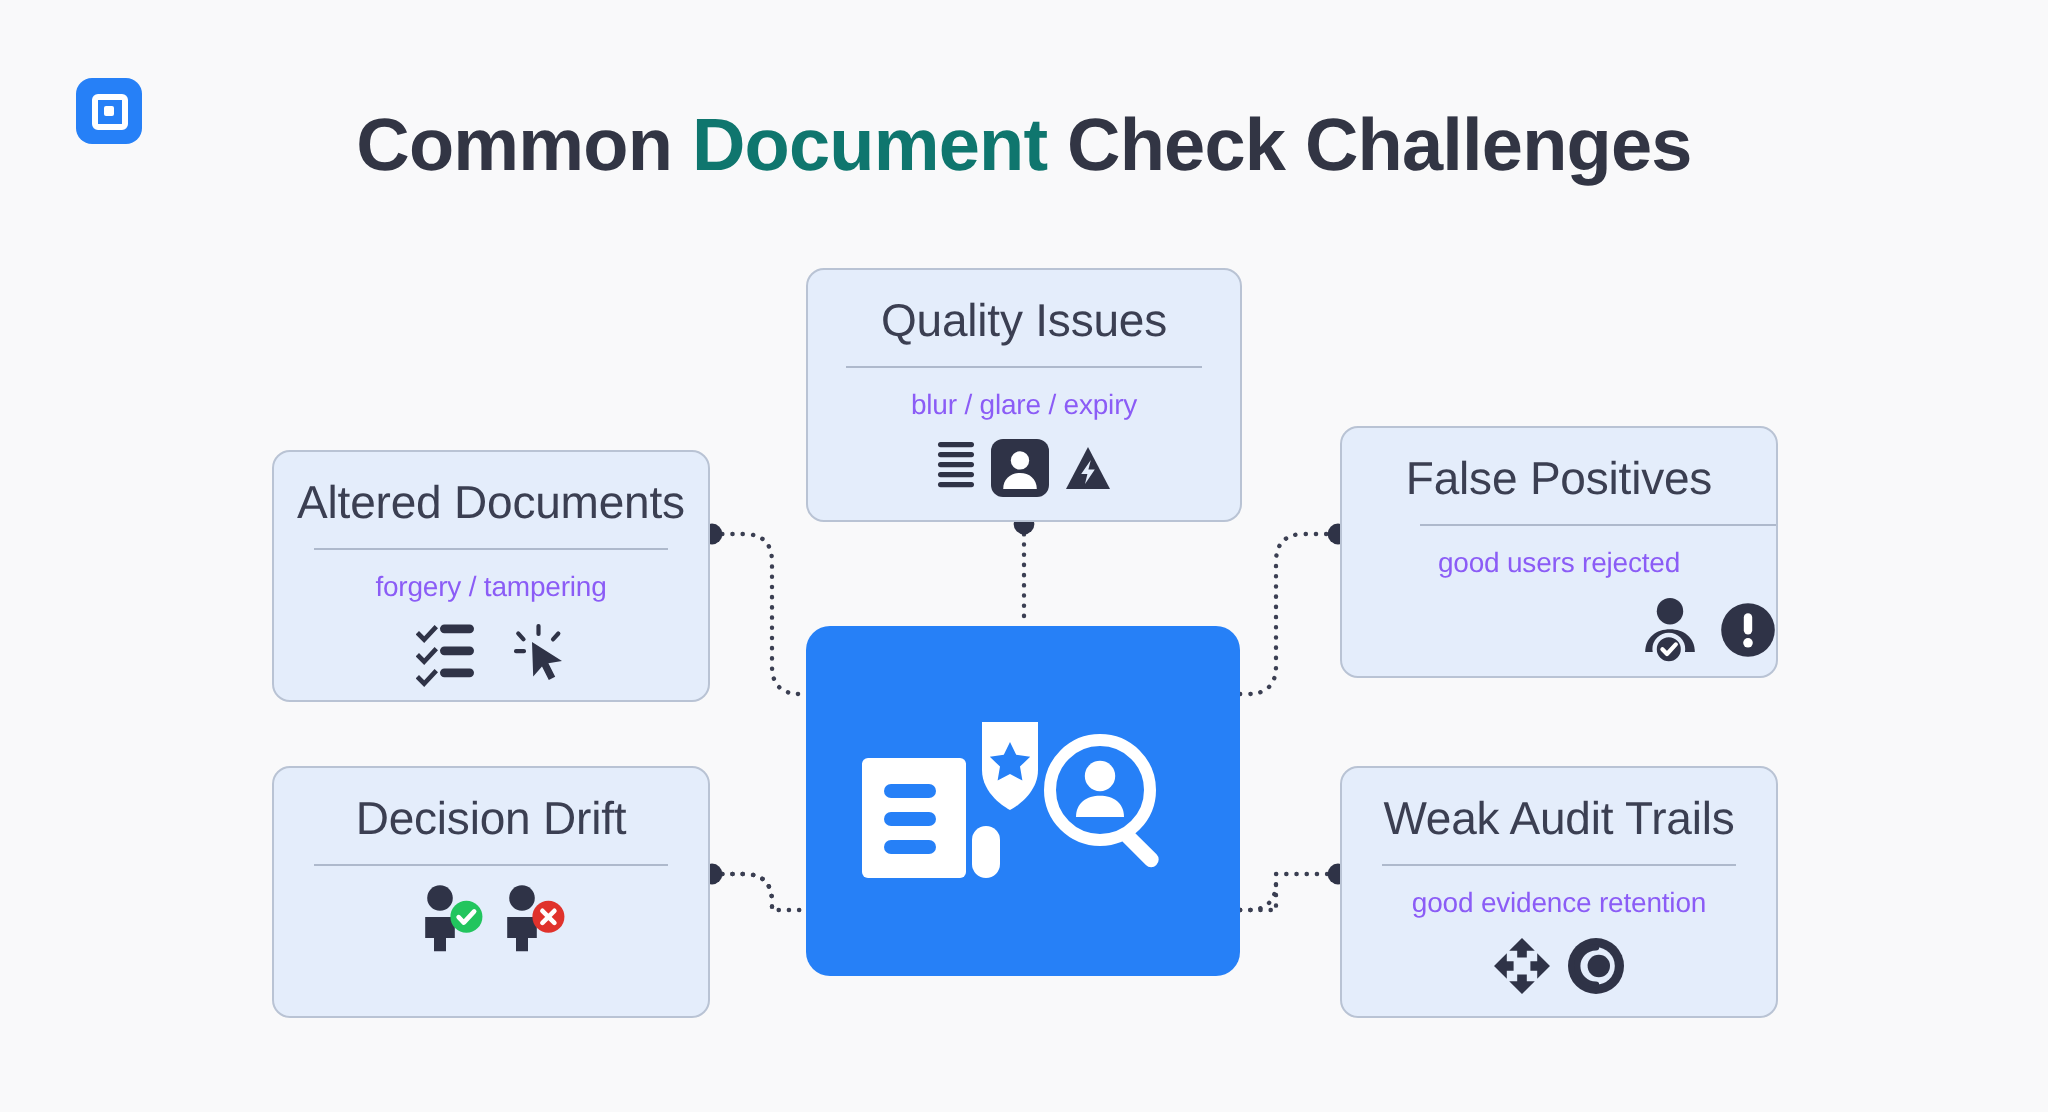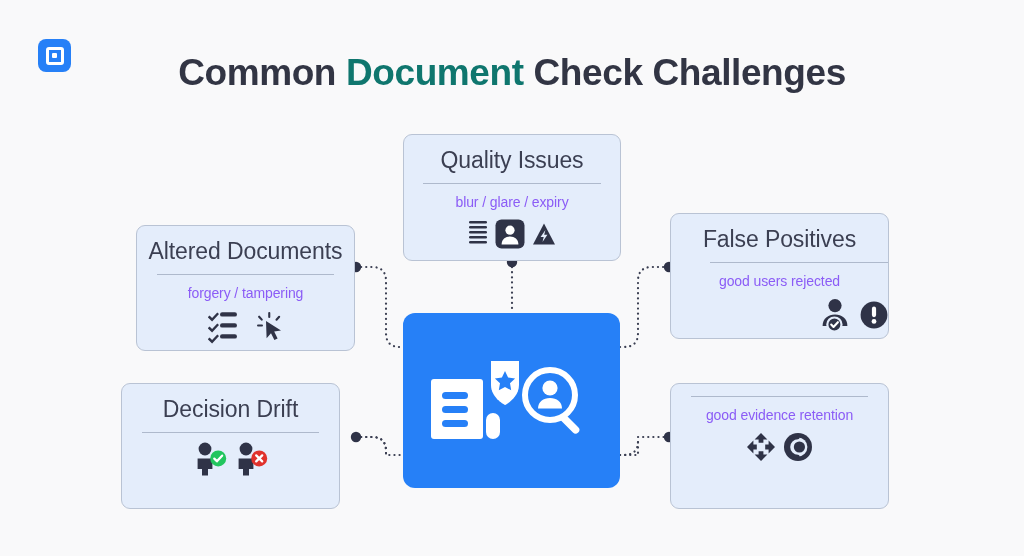--- a/index.html
+++ b/index.html
@@ -112,21 +112,21 @@
   .card-icons {
     margin-top: 9px;
     display: flex;
     align-items: center;
     justify-content: center;
     gap: 7px;
   }
 
   
   #card-altered   { left: 136px; top: 213px;  width: 219px; height: 126px; margin-top: 12px; }
-  #card-decision  { left: 121px; top: 383px;  width: 219px; height: 126px; }
+  #card-decision  { left: 136px; top: 383px;  width: 219px; height: 126px; }
   #card-quality   { left: 403px; top: 134px;  width: 218px; height: 127px; }
   #card-false     { left: 670px; top: 213px;  width: 219px; height: 126px; align-items: flex-end; }
   #card-weak      { left: 670px; top: 383px;  width: 219px; height: 126px; }
 
   
   #hub {
     position: absolute;
     left: 403px;
     top: 313px;
     width: 217px;
@@ -292,20 +292,21 @@
 
       <svg width="28" height="28" viewBox="0 0 28 28">
         <circle cx="14" cy="14" r="13.4" fill="#2f3347"></circle>
         <rect x="11.9" y="5.6" width="4.2" height="10.6" rx="2.1" fill="#ffffff"></rect>
         <circle cx="14" cy="20.4" r="2.4" fill="#ffffff"></circle>
       </svg>
     </div>
   </div>
 
   <div class="card" id="card-weak">
+    <div class="card-title">Weak Audit Trails</div>
     <div class="card-rule"></div>
     <div class="card-sub">good evidence retention</div>
     <div class="card-icons">
 
       <svg width="30" height="30" viewBox="0 0 30 30">
         <g fill="#2f3347">
           <path d="M15,1 l6.4,6.4 l-4,0 l0,3.4 l-4.8,0 l0,-3.4 l-4,0 z"></path>
           <path d="M29,15 l-6.4,6.4 l0,-4 l-3.4,0 l0,-4.8 l3.4,0 l0,-4 z"></path>
           <path d="M15,29 l-6.4,-6.4 l4,0 l0,-3.4 l4.8,0 l0,3.4 l4,0 z"></path>
           <path d="M1,15 l6.4,-6.4 l0,4 l3.4,0 l0,4.8 l-3.4,0 l0,4 z"></path>

